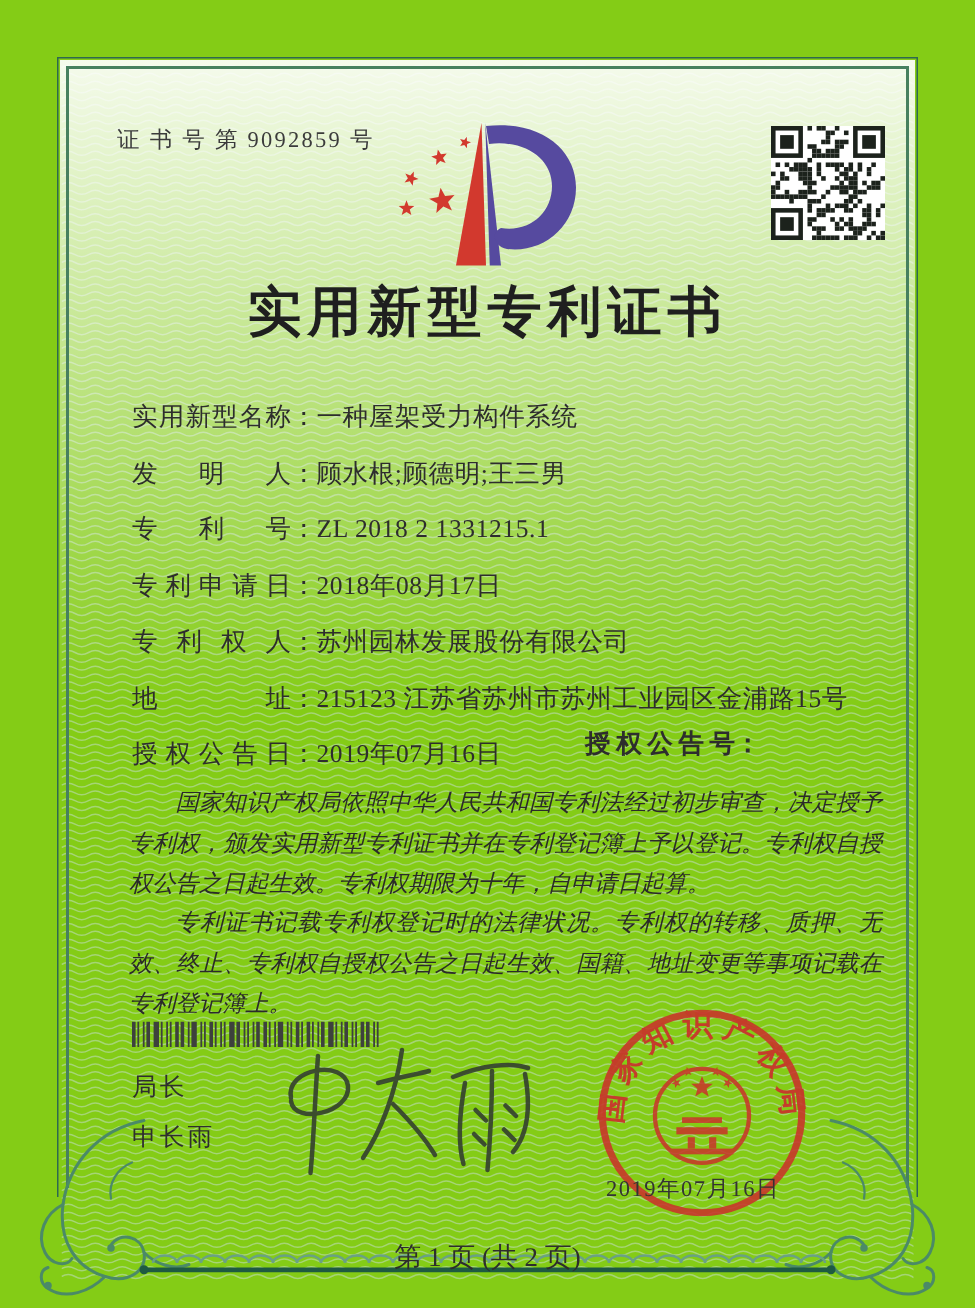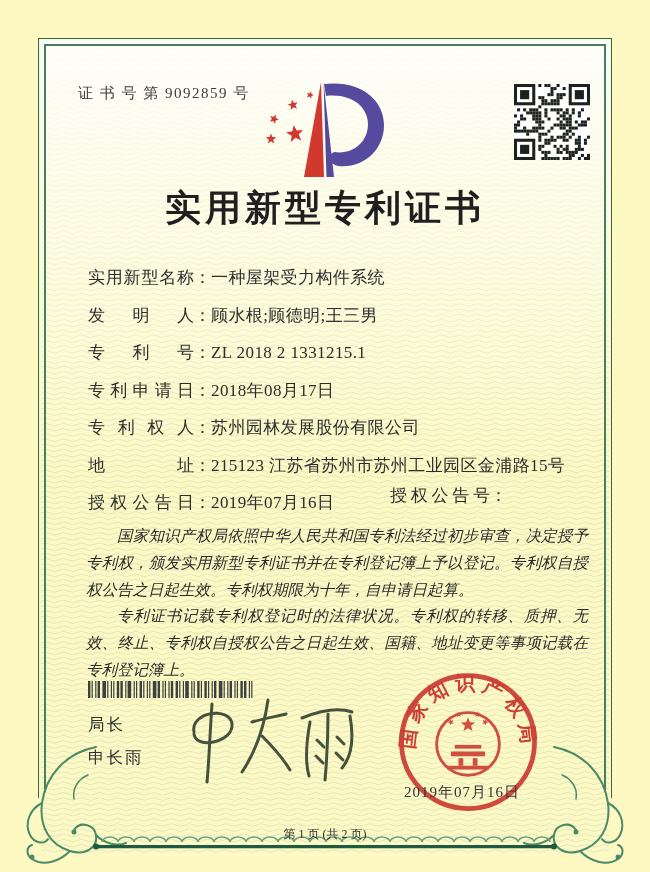--- a/index.html
+++ b/index.html
@@ -1,49 +1,49 @@
 <!DOCTYPE html>
 <html><head>
 <meta charset="utf-8">
 <style>
   html,body{margin:0;padding:0;background:#fff;}
-  .page{width:650px;height:872px;position:relative;background:#fef9c3;overflow:hidden;
+  .page{width:650px;height:872px;position:relative;background:#84cc16;overflow:hidden;
         font-family:"Liberation Serif","DejaVu Serif",serif;color:#2e2e2e;}
   
   .frame-outer{position:absolute;left:38px;top:38px;right:38px;bottom:74px;
                border:1px solid #2e6950;border-bottom:none;z-index:3;}
   .frame-inner{position:absolute;left:44px;top:44px;right:44px;bottom:80px;
                border:2px solid #47805f;border-bottom:none;z-index:3;}
   #waves{position:absolute;left:41px;top:41px;width:568px;height:814px;z-index:1;}
   .fade{position:absolute;left:40px;right:40px;top:40px;height:430px;z-index:2;pointer-events:none;
         background:linear-gradient(180deg,rgba(255,255,255,.92),rgba(255,255,255,0));}
   .content{position:absolute;inset:0;z-index:5;}
   .certno{position:absolute;left:78px;top:84px;font-size:15px;letter-spacing:1.5px;color:#3b3b3b;}
   #logo{position:absolute;left:258px;top:80px;width:135px;height:100px;}
   #qr{position:absolute;left:514px;top:84px;width:76px;height:76px;}
   .title{position:absolute;left:0;right:0;top:184px;text-align:center;font-size:36px;
          font-weight:bold;letter-spacing:4px;color:#1f1f1f;}
   .fields{position:absolute;left:88px;top:259px;right:52px;}
   .frow{position:relative;display:flex;align-items:center;height:37.5px;font-size:17px;color:#2d2d2d;}
   .lbl{display:inline-block;width:106px;flex:none;text-align:justify;text-align-last:justify;}
   .colon{flex:none;}
   .val{margin-left:0;letter-spacing:.4px;white-space:nowrap;}
-  .pair2{position:absolute;left:302px;top:0;display:flex;align-items:baseline;}
+  .pair2{position:absolute;left:302px;top:0;display:flex;align-items:baseline;font-weight:bold;}
   .pair2 .lbl{width:100px;}
   .paras{position:absolute;left:86px;right:62px;top:523px;font-size:15.5px;line-height:26.8px;
          text-align:justify;color:#2a2a2a;}
   .paras p{margin:0;text-indent:2em;font-style:italic;}
   #barcode{position:absolute;left:88px;top:681px;width:168px;height:17px;}
   .director-label{position:absolute;left:88px;top:714px;font-size:16.5px;letter-spacing:2px;}
   .director-name{position:absolute;left:88px;top:747px;font-size:16.5px;letter-spacing:2px;}
   #signature{position:absolute;left:182px;top:692px;width:175px;height:95px;}
   #seal{position:absolute;left:392px;top:666px;width:152px;height:152px;opacity:.93;z-index:6;}
   .seal-date{position:absolute;left:404px;top:783px;font-size:15px;letter-spacing:1px;
              color:#333;z-index:7;}
-  .footer{position:absolute;left:0;right:0;top:826px;text-align:center;font-size:12px;
+  .footer{position:absolute;left:0;right:0;top:826px;text-align:center;font-size:18px;
           color:#2d2d2d;z-index:5;}
   #ornament{position:absolute;left:0;top:745px;width:650px;height:127px;z-index:4;}
 </style>
 </head>
 <body>
 
 <div class="page">
 
   <svg id="waves">
       <g fill="none" stroke="#c2dcc6" stroke-width="1" opacity="0.55">

